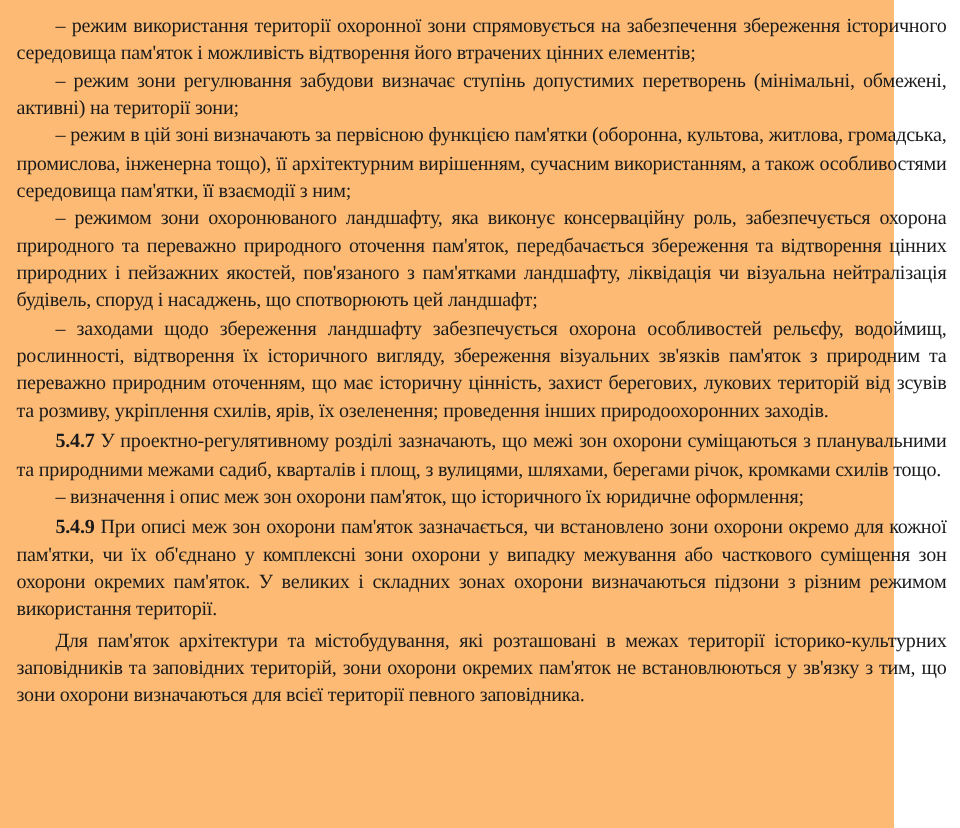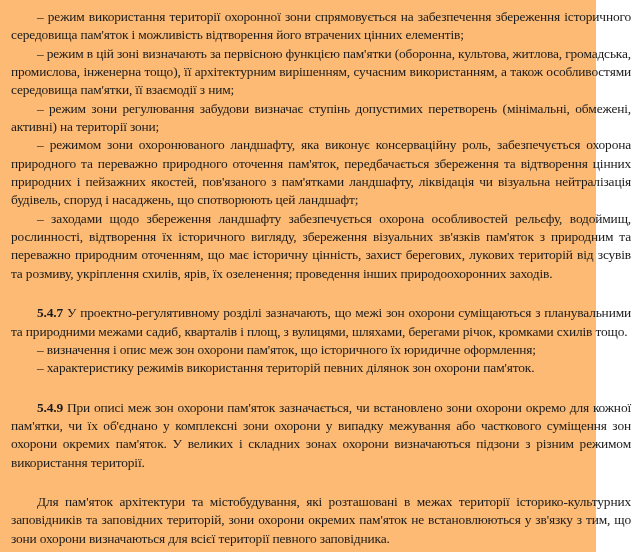--- a/index.html
+++ b/index.html
@@ -18,52 +18,49 @@
     position: absolute;
     left: 11px; top: 8px;
     width: 620px;
   }
   p {
     margin: 0;
     text-align: justify;
     text-indent: 26px;
     hyphens: manual;
   }
-  p.gap { margin-top: 21px; }
+  p.gap { margin-top: 2px; }
   .num { font-weight: bold; }
 </style>
 </head>
 <body>
 
 <div class="page">
   <div class="content">
     <p>
       <span>– режим використання території охоронної зони спрямовується на забезпечення збереження історичного середовища пам'яток і можливість відтворення його втрачених цінних елементів;</span>
     </p>
     <p>
-      <span>– режим в цій зоні визначають за первісною функцією пам'ятки (оборонна, культова, житлова, громадська, промислова, інженерна тощо), її архітектурним вирішенням, сучасним використанням, а також особливостями середовища пам'ятки, її взаємодії з ним;</span>
+      <span>– режим зони регулювання забудови визначає ступінь допустимих перетворень (мінімальні, обмежені, активні) на території зони;</span>
     </p>
     <p>
-      <span>– режим зони регулювання забудови визначає ступінь допустимих перетворень (мінімальні, обмежені, активні) на території зони;</span>
+      <span>– режим в цій зоні визначають за первісною функцією пам'ятки (оборонна, культова, житлова, громадська, промислова, інженерна тощо), її архітектурним вирішенням, сучасним використанням, а також особливостями середовища пам'ятки, її взаємодії з ним;</span>
     </p>
     <p>
       <span>– режимом зони охоронюваного ландшафту, яка виконує консерваційну роль, забезпечується охорона природного та переважно природного оточення пам'яток, передбачається збереження та відтворення цінних природних і пейзажних якостей, пов'язаного з пам'ятками ландшафту, ліквідація чи візуальна нейтралізація будівель, споруд і насаджень, що спотворюють цей ландшафт;</span>
     </p>
     <p>
       <span>– заходами щодо збереження ландшафту забезпечується охорона особливостей рельєфу, водоймищ, рослинності, відтворення їх історичного вигляду, збереження візуальних зв'язків пам'яток з природним та переважно природним оточенням, що має історичну цінність, захист берегових, лукових територій від зсувів та розмиву, укріплення схилів, ярів, їх озеленення; проведення інших природоохоронних заходів.</span>
     </p>
     <p class="gap">
       <span class="num">5.4.7</span><span> У проектно-регулятивному розділі зазначають, що межі зон охорони суміщаються з планувальними та природними межами садиб, кварталів і площ, з вулицями, шляхами, берегами річок, кромками схилів тощо.</span>
     </p>
     <p>
       <span>– визначення і опис меж зон охорони пам'яток, що історичного їх юридичне оформлення;</span>
     </p>
-    <p>
-      <span>– характеристику режимів використання територій певних ділянок зон охорони пам'яток.</span>
-    </p>
     <p class="gap">
       <span class="num">5.4.9</span><span> При описі меж зон охорони пам'яток зазначається, чи встановлено зони охорони окремо для кожної пам'ятки, чи їх об'єднано у комплексні зони охорони у випадку межування або часткового суміщення зон охорони окремих пам'яток. У великих і складних зонах охорони визначаються підзони з різним режимом використання території.</span>
     </p>
     <p class="gap">
       <span>Для пам'яток архітектури та містобудування, які розташовані в межах території історико-культурних заповідників та заповідних територій, зони охорони окремих пам'яток не встановлюються у зв'язку з тим, що зони охорони визначаються для всієї території певного заповідника.</span>
     </p>
   </div>
 </div>
 
 </body></html>

